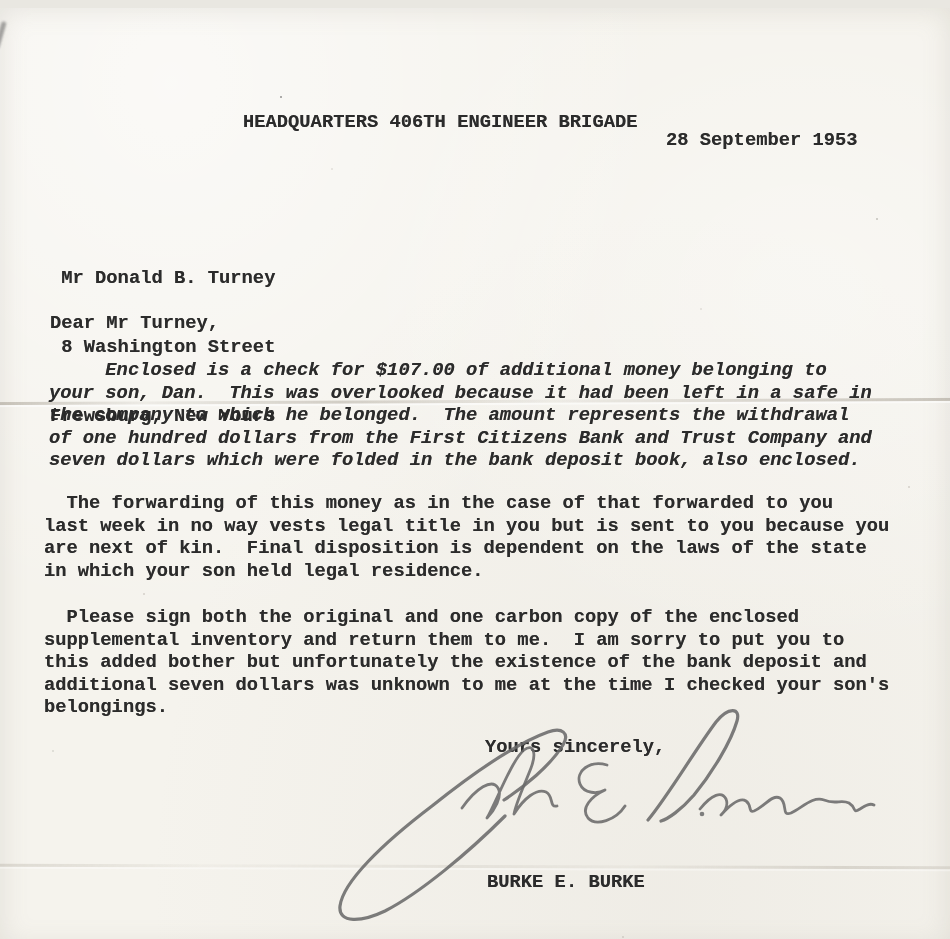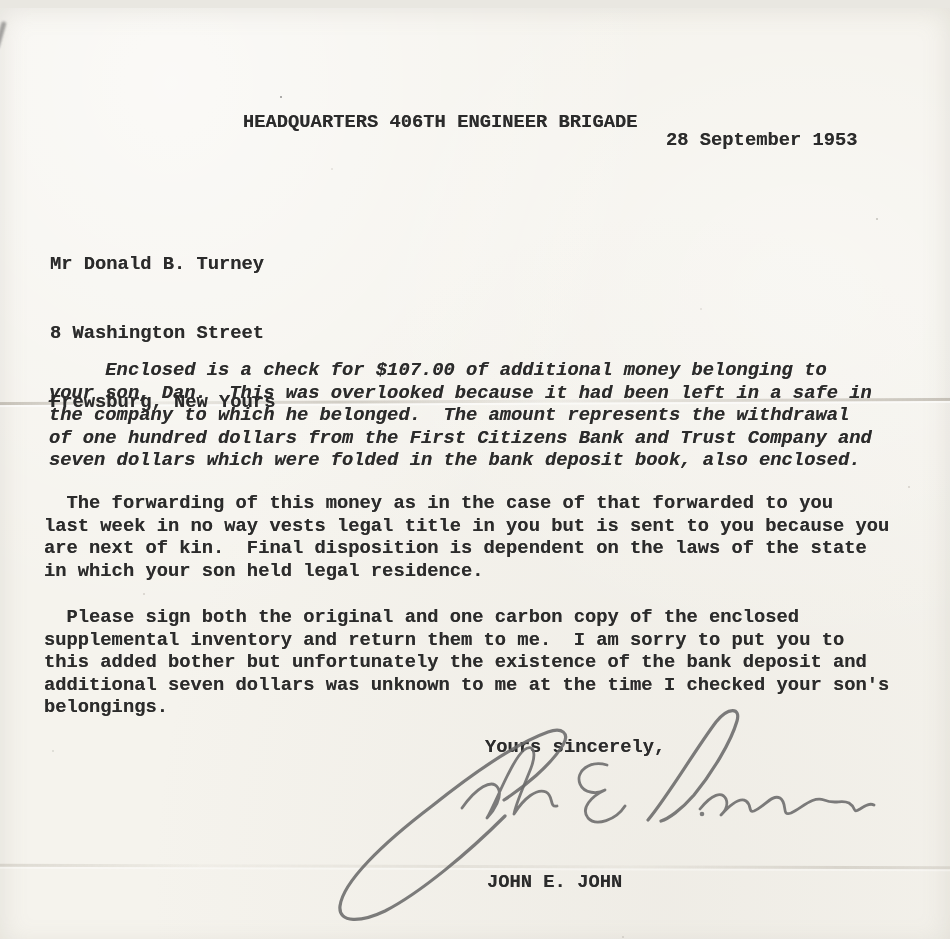--- a/index.html
+++ b/index.html
@@ -21,21 +21,21 @@
     color:#2b2b2b;
     font-weight:700;
     font-size:18.8px;
     line-height:22.5px;
     white-space:pre;
     letter-spacing:0;
     text-shadow:0 0 0.6px rgba(20,20,20,0.55);
   }
   .letterhead{ left:243px; top:57px; width:392px; text-align:center; line-height:23px; }
   .date-line{ left:666px; top:121px; }
-  .address{ left:50px; top:199px; line-height:23px; }
+  .address{ left:50px; top:213px; line-height:23px;text-align:right; }
   .salutation{ left:50px; top:304px; }
   .para{ white-space:pre; }
   .p1{ left:49px; top:351px;font-style:italic; }
   .p2{ left:44px; top:484px; }
   .p3{ left:44px; top:598px; }
   .valediction{ left:485px; top:728px;font-family:Liberation Mono, monospace; }
   .sigblock{ left:487px; top:818px; line-height:22.4px; }
   .signature-svg{
     position:absolute; left:320px; top:690px; width:560px; height:240px;
     overflow:visible; pointer-events:none;
@@ -96,20 +96,21 @@
   </div>
 
   <div class="typed date-line">28 September 1953</div>
 
   <div class="typed address">
     <div>Mr Donald B. Turney</div>
     <div>8 Washington Street</div>
     <div>Frewsburg, New Yours</div>
   </div>
 
+  <div class="typed salutation">Dear Mr Turney,</div>
 
   <div class="typed para p1">     Enclosed is a check for $107.00 of additional money belonging to
 your son, Dan.  This was overlooked because it had been left in a safe in
 the company to which he belonged.  The amount represents the withdrawal
 of one hundred dollars from the First Citizens Bank and Trust Company and
 seven dollars which were folded in the bank deposit book, also enclosed.</div>
   <div class="typed para p3">  Please sign both the original and one carbon copy of the enclosed
 supplemental inventory and return them to me.  I am sorry to put you to
 this added bother but unfortunately the existence of the bank deposit and
 additional seven dollars was unknown to me at the time I checked your son's
@@ -155,18 +156,18 @@
       C 432,107 428,115 434,113
       C 444,109 452,96 460,100
       C 468,105 461,119 471,115
       C 483,109 493,98 504,102
       C 516,107 521,101 529,105
       C 537,110 532,116 540,111
       C 546,107 550,105 554,107"></path>
   </svg>
 
   <div class="typed sigblock">
-    <div>JOHN E. JOHN</div>
+    <div>BURKE E. BURKE</div>
     <div>Major      CE</div>
     
   </div>
 
 </div>
 
 </body></html>

